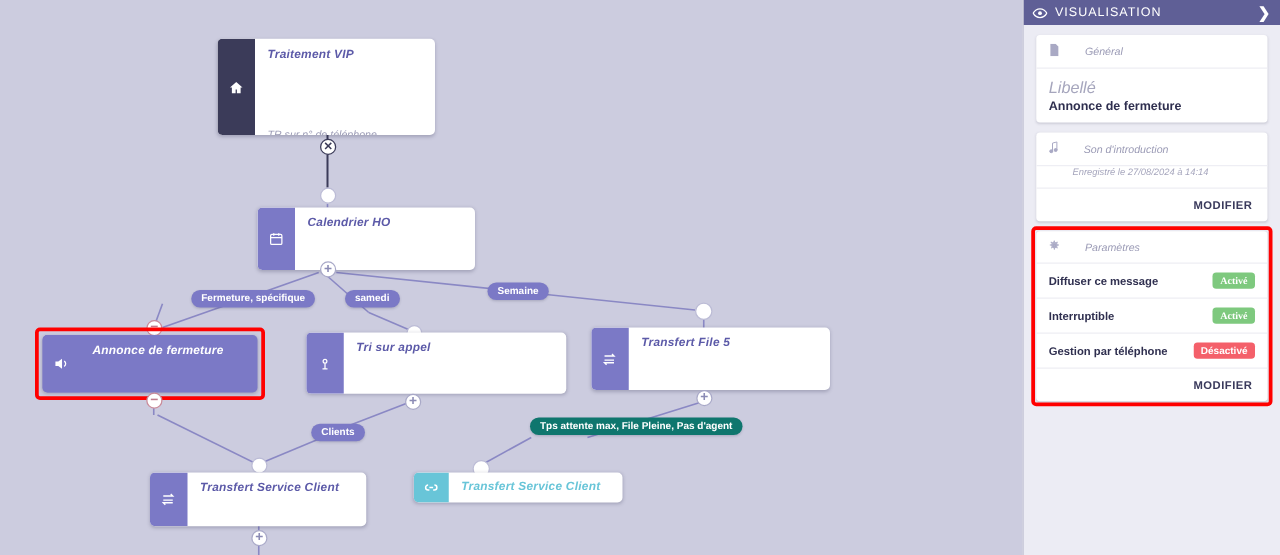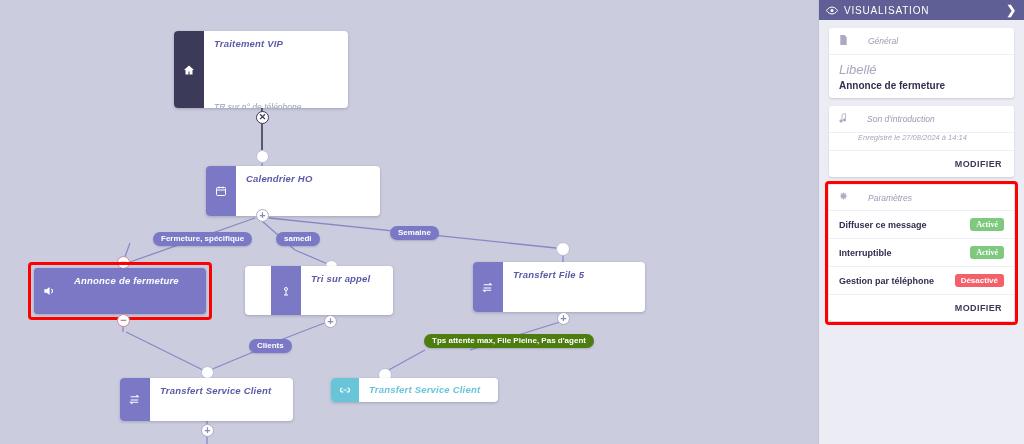--- a/index.html
+++ b/index.html
@@ -72,21 +72,21 @@
   }
   .minus { border-color:#c98a9a; color:#c07b8d; }
   .xmark { border:1.5px solid #3b3b59; color:#3b3b59; font-size:9px; background:#fff; }
 
   
   .elabel {
     position:absolute; background:#7b79c6; color:#fff; border-radius:9px;
     font-size:8px; font-weight:bold; padding:3px 8px; white-space:nowrap;
     line-height:1; box-shadow:0 1px 2px rgba(40,40,70,.2);
   }
-  .elabel.teal { background:#4d7c0f; }
+  .elabel.teal { background:#0f766e; }
 
   
   #sidebar {
     position:absolute; right:0; top:0; width:206px; height:444px;
     background:#ececf4; border-left:1px solid #c3c3d5;
   }
   #sbheader {
     height:20px; background:#5f5f96; color:#fff;
     display:flex; align-items:center; padding:0 7px;
     font-size:10px; letter-spacing:.8px;
@@ -266,21 +266,21 @@
             </svg>
           <span>0</span>
         </span>
       </div>
     </div>
   </div>
   <div class="minus" style="left:117px; top:314px;">
     <span>−</span>
   </div>
 
-  <div class="node" style="left:245px; top:266px; width:148px; height:49px;padding-left:26px;">
+  <div class="node" style="left:245px; top:266px; width:208px; height:49px;">
     <div class="ic">
       <svg width="12" height="12" viewBox="0 0 24 24" fill="none" stroke="#fff" stroke-width="2">
           <circle cx="12" cy="8" r="3"></circle>
           <path d="M12 11v9M8 20h8"></path>
         </svg>
     </div>
     <div class="body">
       <div class="title">Tri sur appel</div>
       <div class="rowsep"></div>
       <div class="badges">
@@ -296,21 +296,21 @@
             </svg>
           <span>0</span>
         </span>
       </div>
     </div>
   </div>
   <div class="plus" style="left:324px; top:315px;">
     <span>+</span>
   </div>
 
-  <div class="node" style="left:473px; top:262px; width:172px; height:50px;">
+  <div class="node" style="left:473px; top:262px; width:191px; height:50px;">
     <div class="ic">
       <svg width="13" height="13" viewBox="0 0 24 24" fill="none" stroke="#fff" stroke-width="2">
           <path d="M3 7h14l-3-3M3 13h14M17 17H3l3 3"></path>
         </svg>
     </div>
     <div class="body">
       <div class="title">Transfert File 5</div>
       <div class="rowsep"></div>
       <div class="badges">
         <span class="badge">

